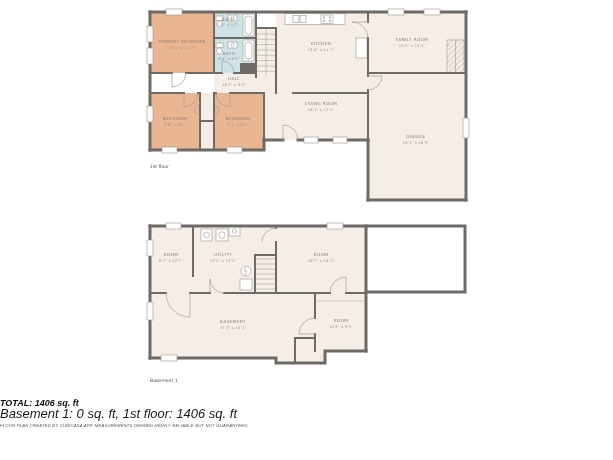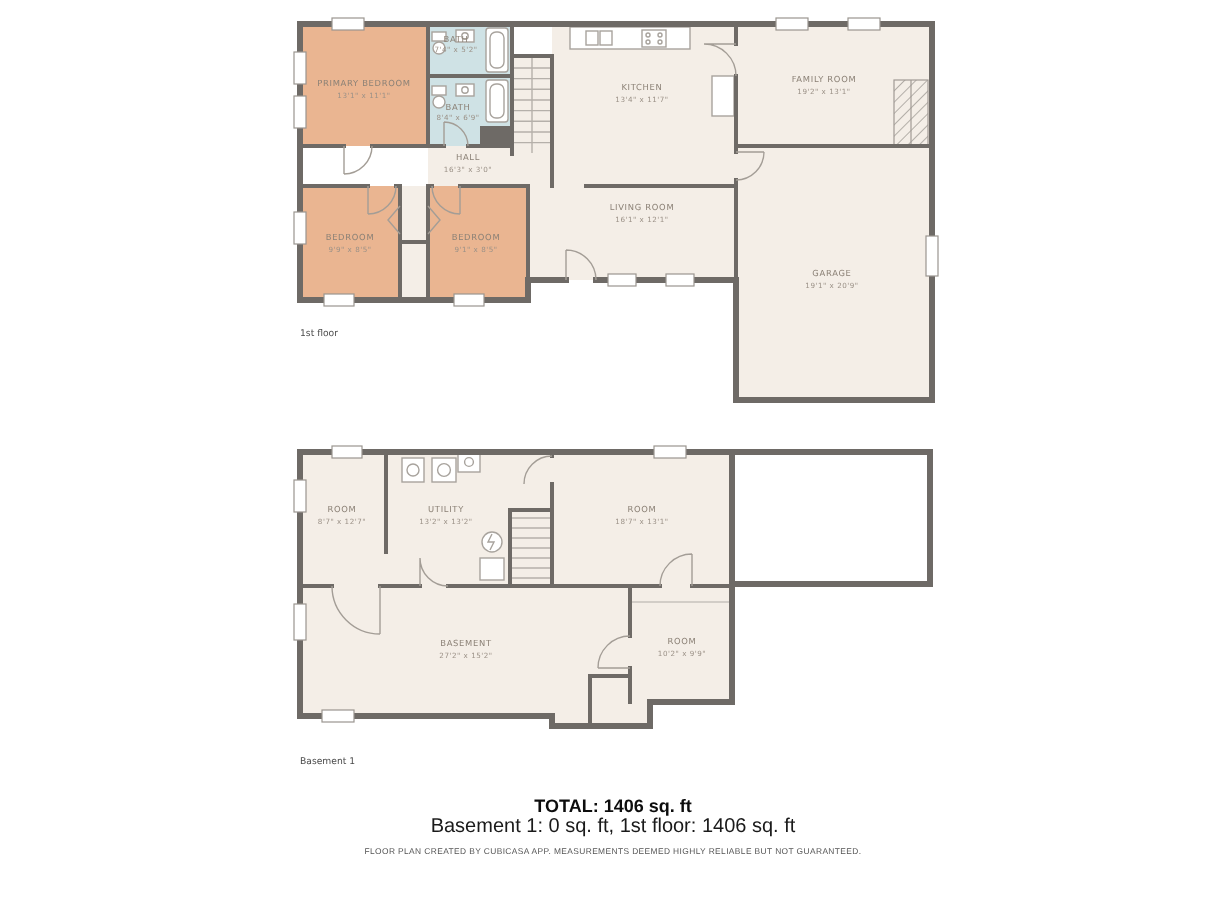--- a/index.html
+++ b/index.html
@@ -12,23 +12,23 @@
              font-family:"DejaVu Sans",sans-serif;}
   .floor-sublabel{font-size:4.6px;fill:#4a4a4a;text-anchor:start;
              font-family:"DejaVu Sans",sans-serif;}
   .wall-ext{stroke:#6e6a66;stroke-width:3;fill:none;stroke-linecap:square;}
   .wall-int{stroke:#6e6a66;stroke-width:2;fill:none;stroke-linecap:square;}
   .thinline{stroke:#b5b0aa;stroke-width:.7;fill:none;}
   .fixture{fill:#ffffff;stroke:#a8a39d;stroke-width:.7;}
   .fixture-line{stroke:#a8a39d;stroke-width:.7;fill:none;}
   .door{stroke:#a39d96;stroke-width:.7;fill:none;}
   .window{fill:#ffffff;stroke:#9a958f;stroke-width:.6;}
-  #summary{position:absolute;left:0;top:398px;width:613px;text-align:center;color:#1a1a1a;}
+  #summary{position:absolute;left:0;top:398px;width:613px;text-align:left;color:#1a1a1a;font-style:italic;}
   #summary .total{font-size:9px;font-weight:bold;color:#0d0d0d;line-height:11px;}
-  #summary .line{font-size:10px;line-height:10.5px;}
+  #summary .line{font-size:13px;line-height:10.5px;}
   #summary .disclaimer{font-size:4.2px;color:#555;margin-top:3px;letter-spacing:.2px;}
 </style>
 </head>
 <body>
 
 <div id="stage">
 
 <svg width="613" height="398" viewBox="0 0 613 398">
   <defs>
     <pattern id="hatch" width="4" height="4" patternUnits="userSpaceOnUse" patternTransform="rotate(45)">

